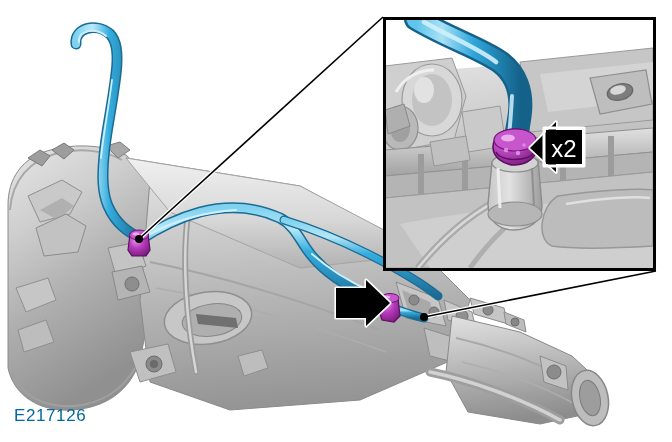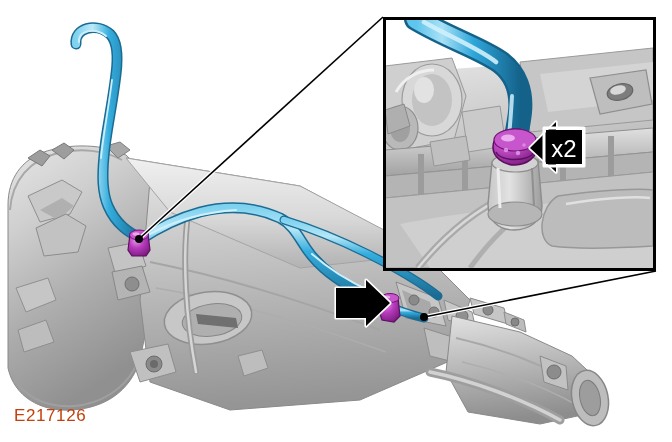--- a/index.html
+++ b/index.html
@@ -25,21 +25,21 @@
     width: 672px;
     height: 442px;
   }
   #figure-id {
     position: absolute;
     left: 14px;
     top: 406px;
     font-family: "Liberation Sans", sans-serif;
     font-size: 17px;
     letter-spacing: 0.6px;
-    color: #c2410c;
+    color: #0369a1;
     white-space: nowrap;
   }
 </style>
 </head>
 <body>
 
 <div id="stage">
 
   <svg class="layer" viewBox="0 0 672 442">
     <defs>

